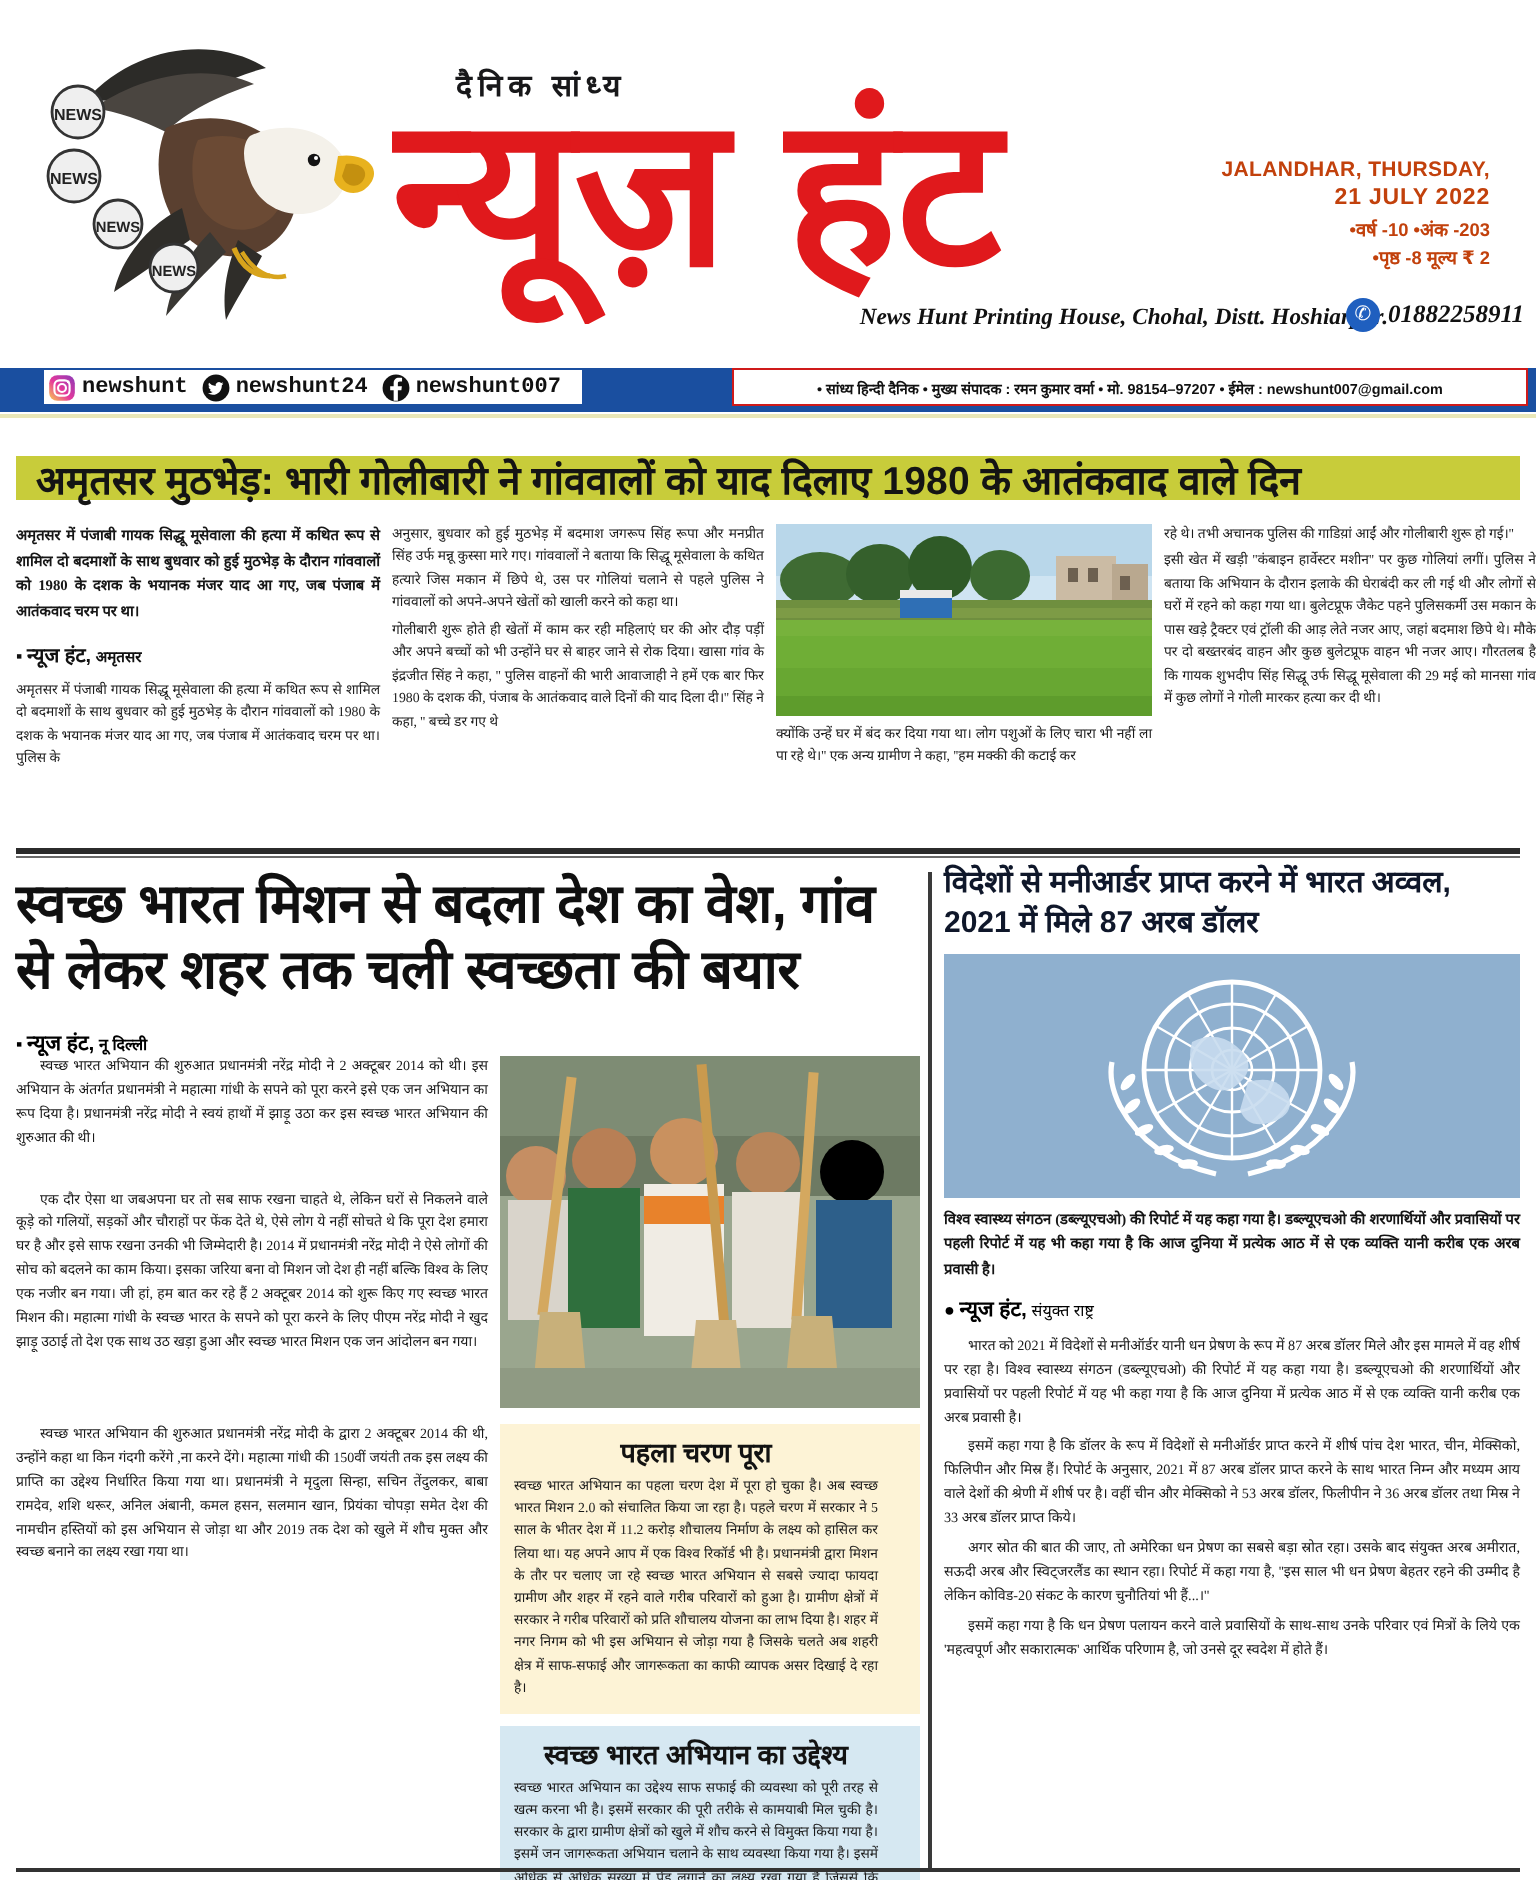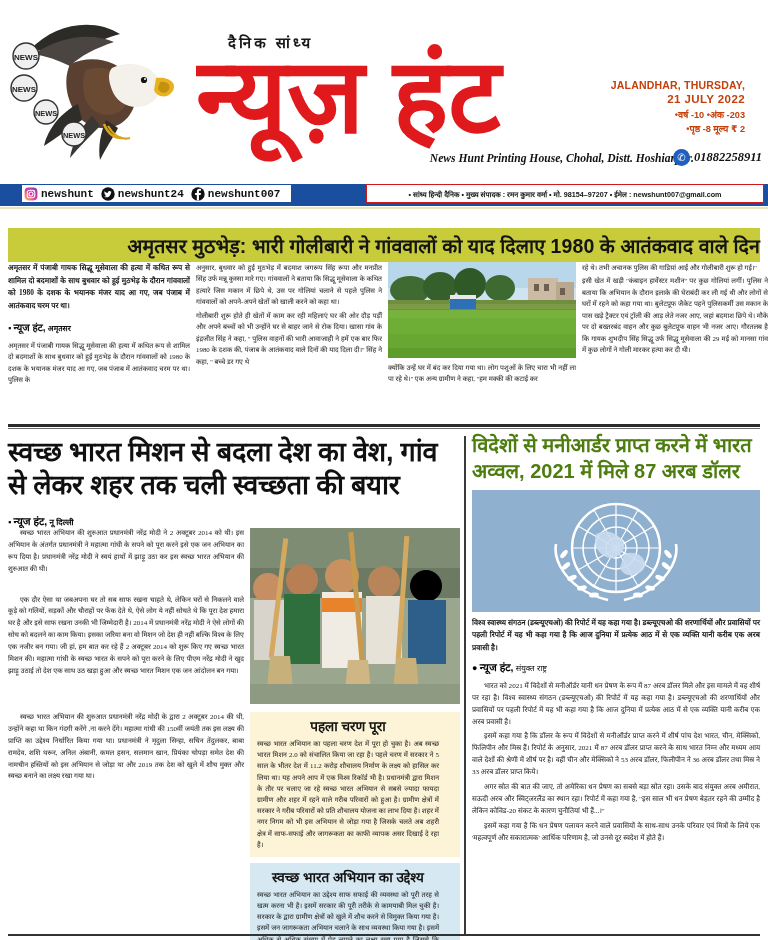--- a/index.html
+++ b/index.html
@@ -8,21 +8,21 @@
     background: #ffffff;
     font-family: "Liberation Sans", "DejaVu Sans", sans-serif;
     overflow: hidden;
   }
   .page { position: relative; width: 768px; height: 940px; background:#fff; }
 
   
   .masthead { position: relative; height: 178px; width: 768px; }
 
   .eagle-wrap {
-    position: absolute; left: 0; top: 12px; width: 186px; height: 150px; text-decoration: underline;
+    position: absolute; left: 13px; top: 12px; width: 186px; height: 150px; text-decoration: underline;
   }
   .eagle-svg { width: 186px; height: 150px; display:block; }
 
   .kicker {
     position: absolute; left: 228px; top: 32px;
     font-size: 15px; font-weight: 700; letter-spacing: 3px; color: #18181a;
     font-family: "Liberation Sans", sans-serif;
   }
   .logo-main {
     position: absolute; left: 196px; top: 38px;
@@ -77,23 +77,23 @@
     border: 1.2px solid #cf1a1a; background:#fff;
     display:flex; align-items:center; justify-content:center;
   }
   .tagline-box span { font-size: 7.2px; color:#111; font-weight:600; white-space:nowrap;}
 
   .rule-under-social { position:absolute; left:0; top:203px; width:768px; height:3px; background:#1a4fa0; }
   .rule-yellow { position:absolute; left:0; top:207px; width:768px; height:2px; background:#e9e7b8; }
 
   
   .story1-banner {
-    position: absolute; left: 8px; top: 228px; width: 752px; height: 34px;
+    position: absolute; left: 8px; top: 228px; width: 752px; height: 22px;
     background: #c8cc3a;
-    display:flex; align-items:center; padding-left: 10px; justify-content: flex-end;
+    display:flex; align-items:center; padding-left: 10px;
   }
   .story1-banner h1 {
     font-size: 19.5px; font-weight: 800; color: #141414; letter-spacing:.1px;
     font-family: "Liberation Sans", sans-serif; white-space:nowrap;
   }
 
   .story1-cols {
     position:absolute; left: 8px; top: 262px; width: 752px; height: 160px;
     display: grid; grid-template-columns: 182px 186px 188px 186px; gap: 6px;
   }
@@ -158,21 +158,21 @@
   .subbox p {
     font-size: 6.9px; line-height:1.62; text-align: justify; color:#1b1b1b;
     font-family:"Liberation Serif", serif;
   }
 
   
   .vrule { position:absolute; left: 464px; top: 436px; width: 1.6px; height: 498px; background:#3a3a3a; }
 
   .story3 { position:absolute; left: 472px; top: 432px; width: 288px; }
   .story3 h2 {
-    font-size: 20px; line-height: 1.30; font-weight: 700; color:#4d7c0f;
+    font-size: 15px; line-height: 1.30; font-weight: 700; color:#0f172a;
     font-family:"Liberation Sans", sans-serif;
   }
   .un-flag { width: 288px; height: 122px; display:block; margin-top: 6px; }
   .story3-lead {
     margin-top: 5px; font-size: 7.4px; line-height: 1.66; text-align: justify;
     font-family:"Liberation Serif", serif; font-weight:700; color:#151515;
   }
   .story3-byline { margin-top: 6px; font-size: 8.4px; }
   .story3-byline b { font-size: 10.5px; font-weight:800; }
   .story3-byline .place { font-size: 8px; font-weight: 400; }

